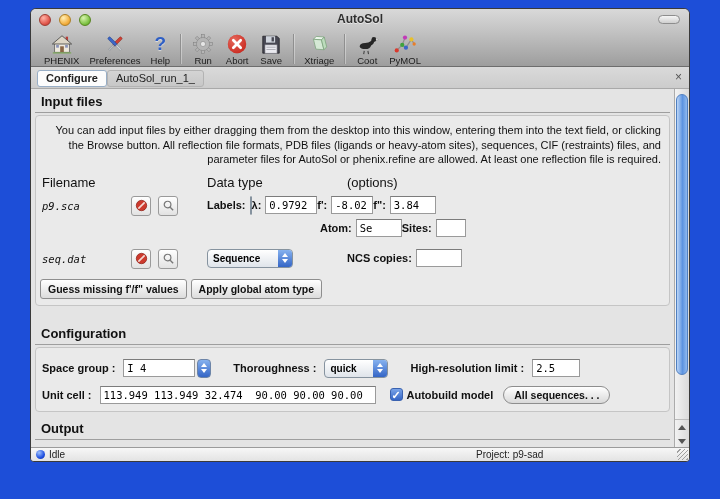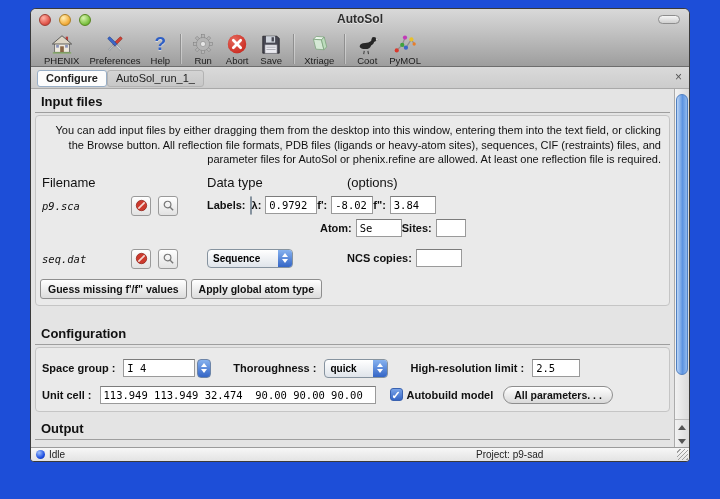--- a/index.html
+++ b/index.html
@@ -388,21 +388,21 @@
             <span class="blabel">High-resolution limit :</span>
             <input class="tf" style="width: 48px; margin-left: 8px;" type="text" value="2.5">
           </div>
           <div class="row" style="margin-top:8px; margin-bottom:2px;">
             <span class="blabel">Unit cell :</span>
             <input class="tf" style="width: 276px; margin-left: 8px;" type="text" value="113.949 113.949 32.474  90.00 90.00 90.00">
             <span class="gap" style="width:14px;"></span>
             <span class="checkbox">✓</span>
             <span class="blabel" style="margin-left:4px;">Autobuild model</span>
             <span class="gap" style="width:10px;"></span>
-            <button class="pill-btn">All parameters. . .</button>
+            <button class="pill-btn">All sequences. . .</button>
           </div>
         </div>
 
         <div class="section-header" style="margin-top:6px;">Output</div>
 
       </div>
 
       <div class="scrollbar">
         <div class="sthumb"></div>
         <div class="sarrows">

